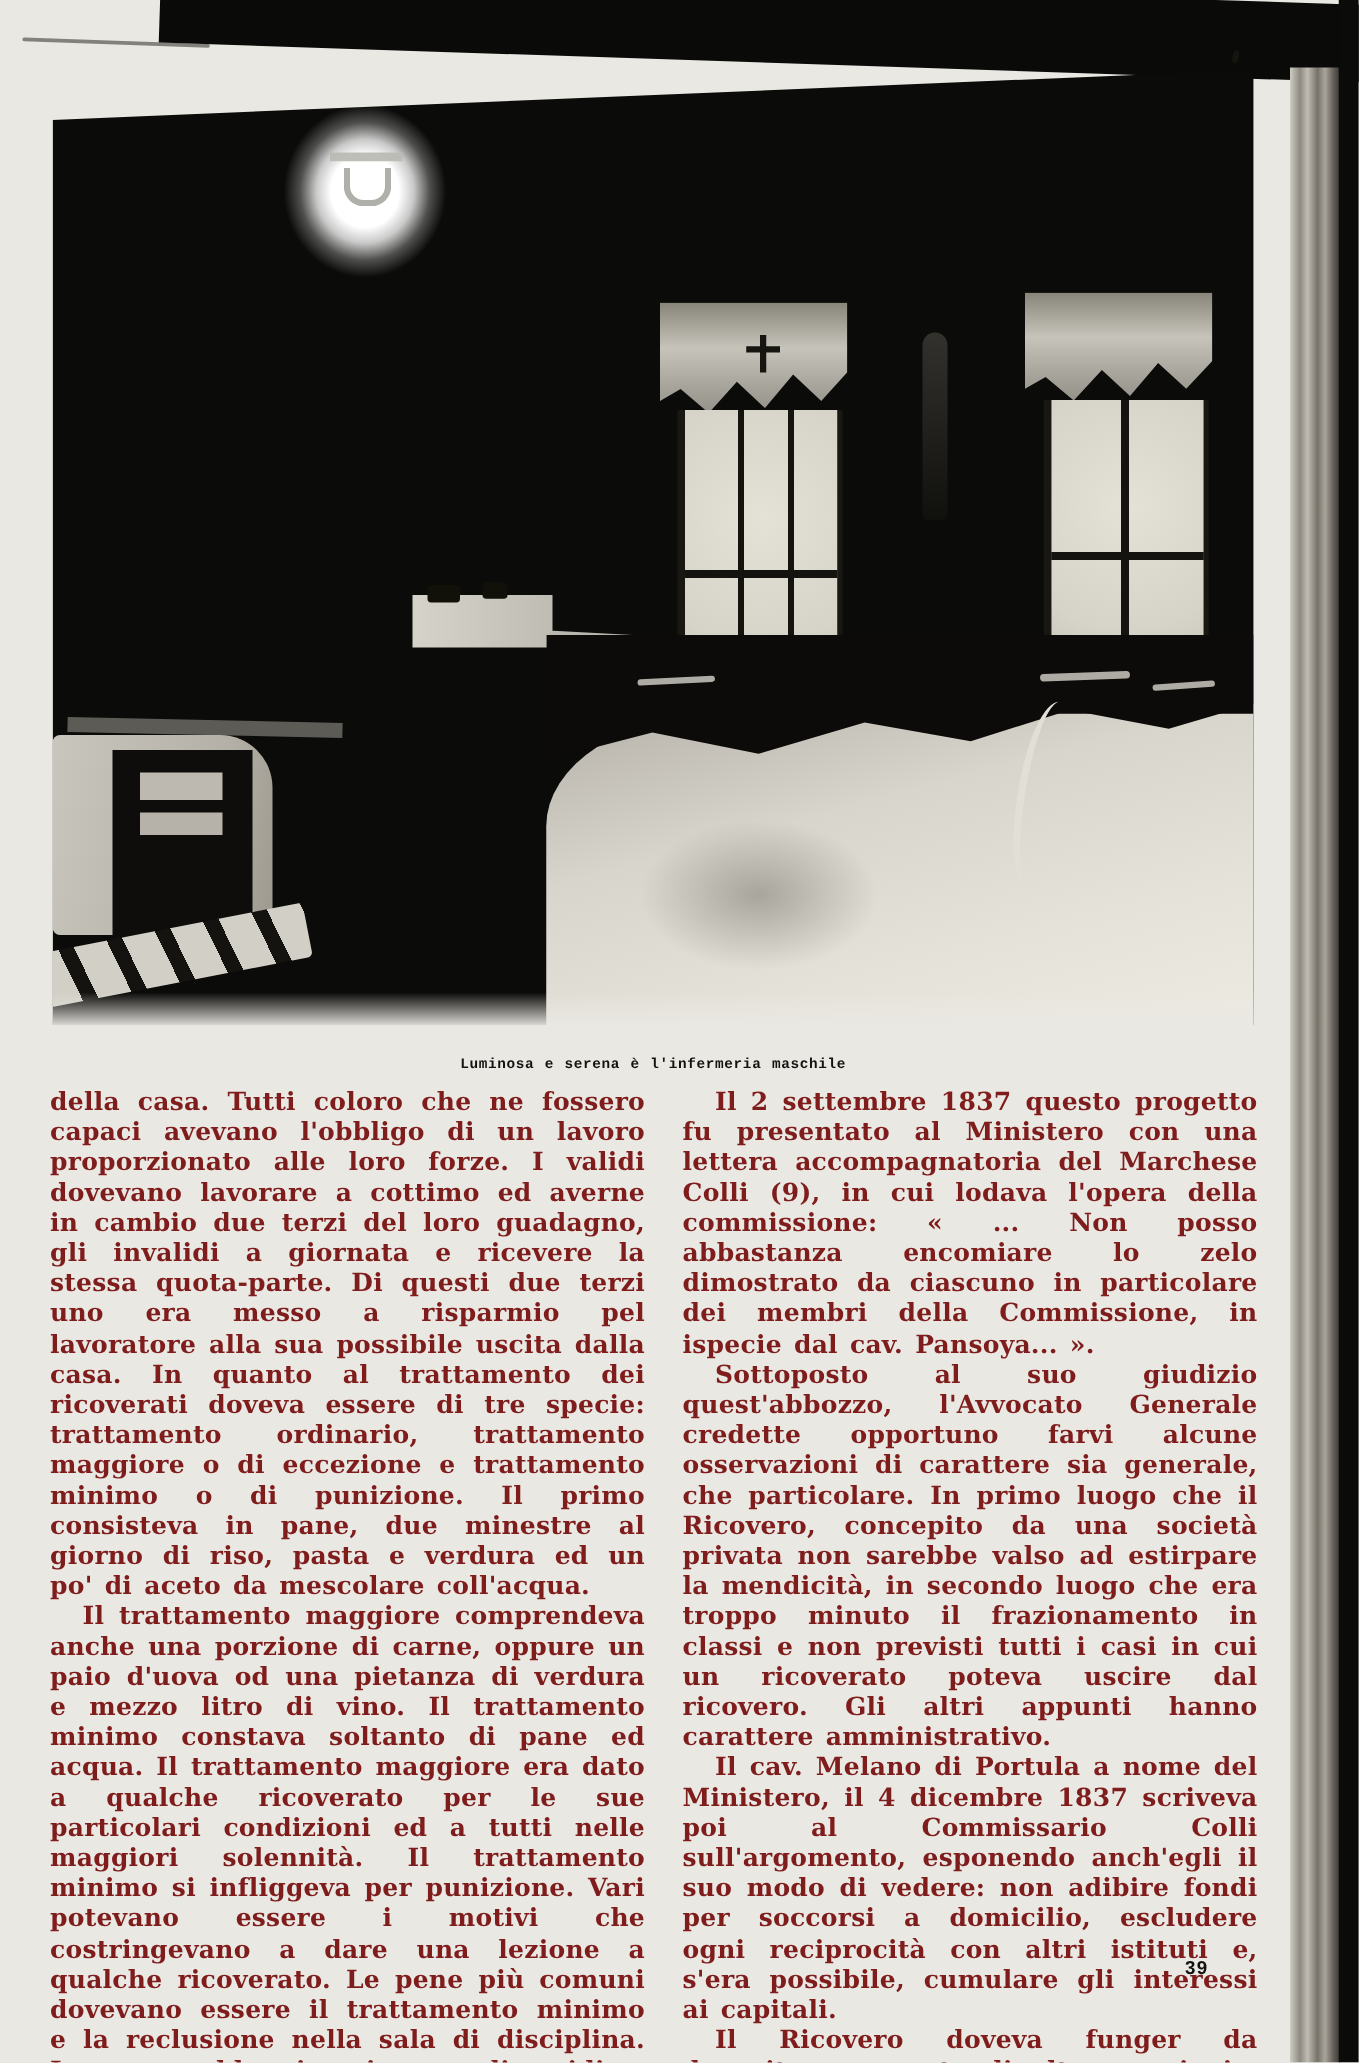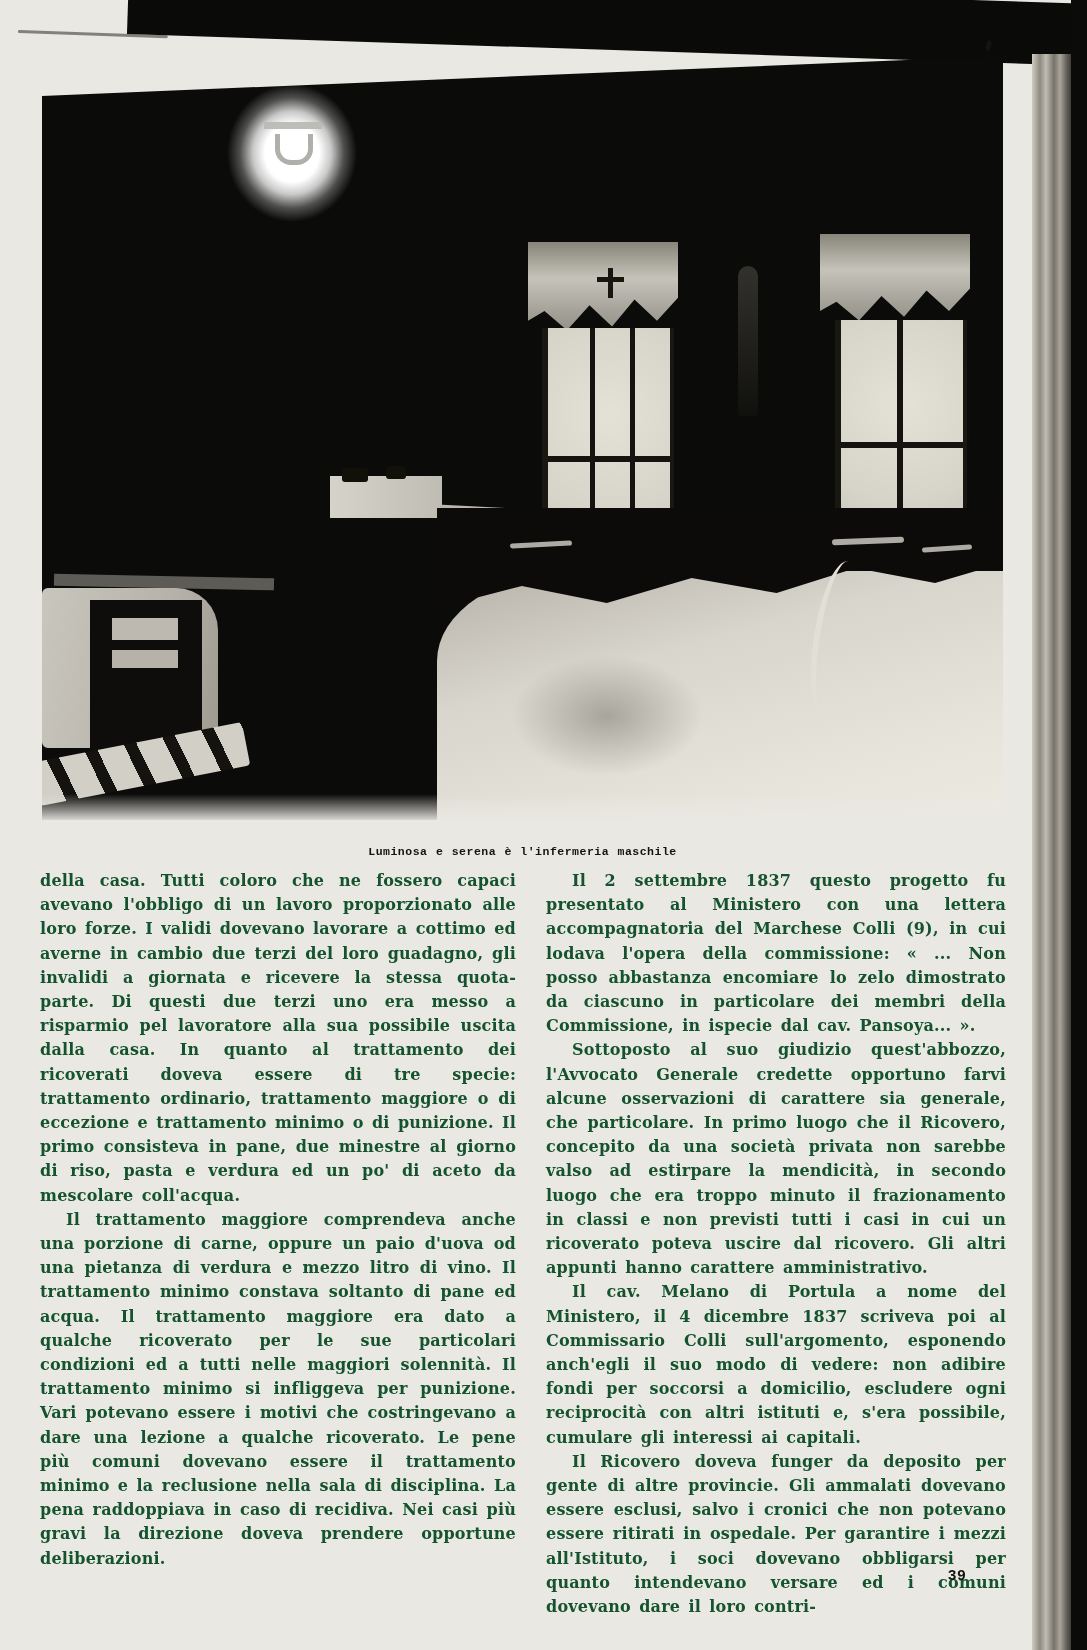--- a/index.html
+++ b/index.html
@@ -113,22 +113,22 @@
     position:absolute;left:42px;top:845px;width:961px;text-align:center;
     font-family:Liberation Mono, monospace;font-weight:700;font-size:11.5px;
     letter-spacing:.5px;word-spacing:1px;color:#141311;
   }
   .text-cols{position:absolute;left:40px;top:869px;width:966px;display:flex;gap:30px;}
   .col{width:476px;}
   .col.second{width:460px;}
   .col p{
     margin:0;text-indent:26px;text-align:justify;
     font-family:"DejaVu Serif",serif;font-weight:700;
-    font-size:16px;line-height:24.2px;
-    color:#14532d;word-spacing:2.5px;letter-spacing:.2px;
+    font-size:20px;line-height:24.2px;
+    color:#7f1d1d;word-spacing:2.5px;letter-spacing:.2px;
   }
   .col p.no-indent{text-indent:0;}
   .col p .it{}
   .page-number{
     position:absolute;left:948px;top:1566px;width:44px;
     font-family:"Liberation Sans",sans-serif;font-weight:700;font-size:15px;
     letter-spacing:1px;color:#131210;
   }
 </style>
 </head>

